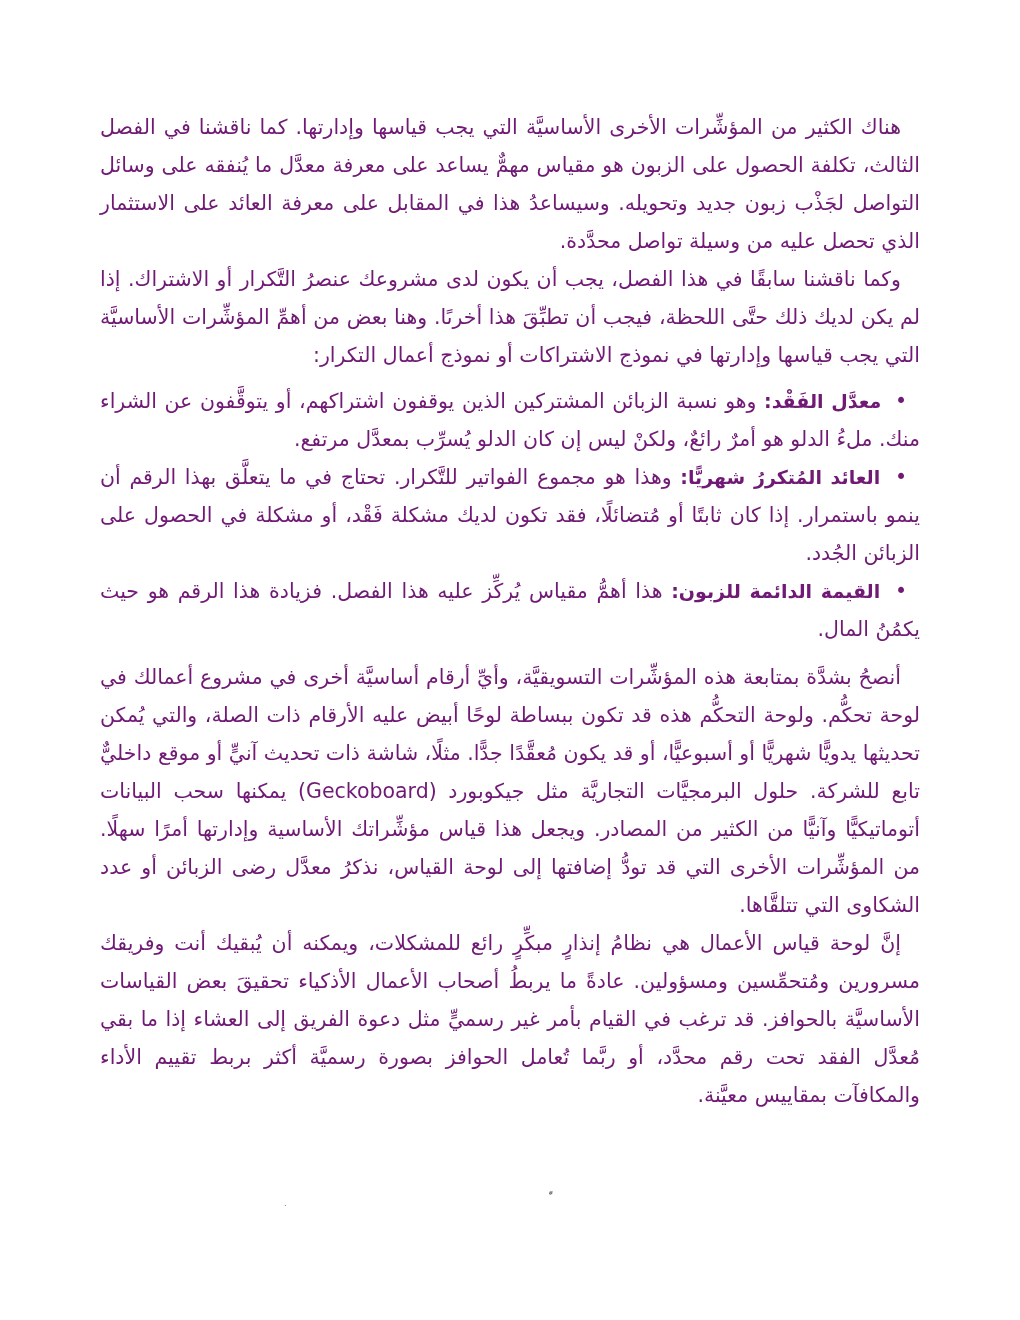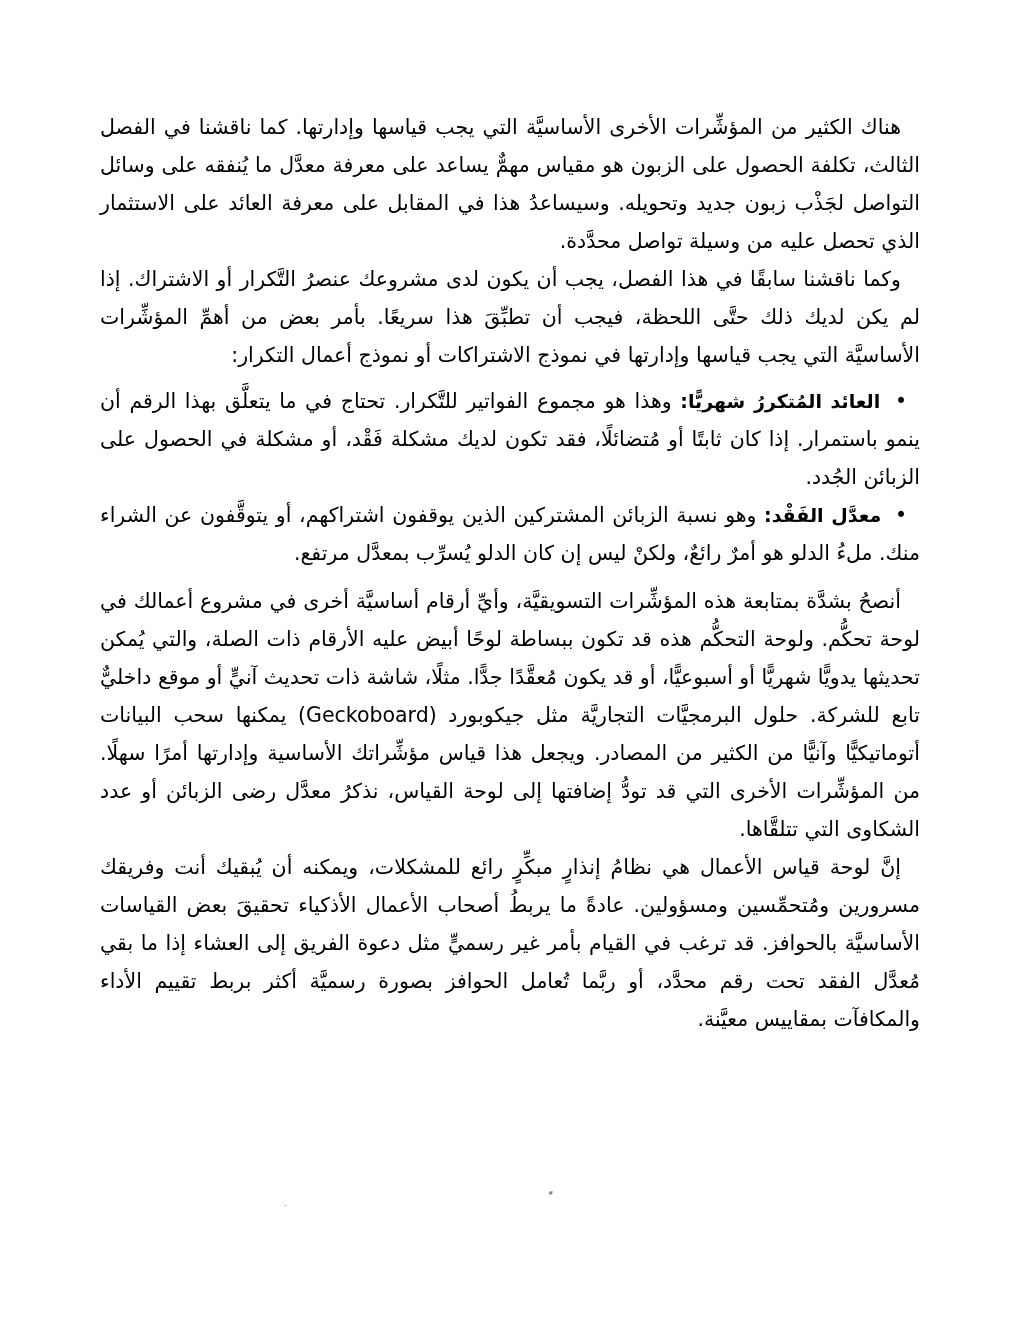--- a/index.html
+++ b/index.html
@@ -14,21 +14,21 @@
     background: #ffffff;
     overflow: hidden;
     font-family: "DejaVu Sans", sans-serif;
   }
   .text-block {
     position: absolute;
     top: 108px;
     right: 100px;
     width: 820px;
     direction: rtl;
-    color: #000000;
+    color: #701a75;
     font-size: 20.5px;
     line-height: 38px;
     text-align: justify;
   }
   p.para {
     margin: 0;
     padding: 0;
     text-indent: 19px;
   }
   ul.bullet-list {
@@ -60,32 +60,37 @@
   .artifact-2 { top: 1200px; left: 284px; font-size: 8px; line-height: 8px; }
 </style>
 </head>
 <body>
 
 <div class="page">
   <div class="text-block">
 
     <p class="para">هناك الكثير من المؤشِّرات الأخرى الأساسيَّة التي يجب قياسها وإدارتها. كما ناقشنا في الفصل الثالث، تكلفة الحصول على الزبون هو مقياس مهمٌّ يساعد على معرفة معدَّل ما يُنفقه على وسائل التواصل لجَذْب زبون جديد وتحويله. وسيساعدُ هذا في المقابل على معرفة العائد على الاستثمار الذي تحصل عليه من وسيلة تواصل محدَّدة.</p>
 
-    <p class="para">وكما ناقشنا سابقًا في هذا الفصل، يجب أن يكون لدى مشروعك عنصرُ التَّكرار أو الاشتراك. إذا لم يكن لديك ذلك حتَّى اللحظة، فيجب أن تطبِّقَ هذا سريعًا. بأمر بعض من أهمِّ المؤشِّرات الأساسيَّة التي يجب قياسها وإدارتها في نموذج الاشتراكات أو نموذج أعمال التكرار:</p>
+    <p class="para">وكما ناقشنا سابقًا في هذا الفصل، يجب أن يكون لدى مشروعك عنصرُ التَّكرار أو الاشتراك. إذا لم يكن لديك ذلك حتَّى اللحظة، فيجب أن تطبِّقَ هذا أخرىًا. وهنا بعض من أهمِّ المؤشِّرات الأساسيَّة التي يجب قياسها وإدارتها في نموذج الاشتراكات أو نموذج أعمال التكرار:</p>
 
     <ul class="bullet-list">
+      <li>
+        <span class="blt">•</span>
+        <span class="term">معدَّل الفَقْد:</span>
+        <span>وهو نسبة الزبائن المشتركين الذين يوقفون اشتراكهم، أو يتوقَّفون عن الشراء منك. ملءُ الدلو هو أمرٌ رائعٌ، ولكنْ ليس إن كان الدلو يُسرِّب بمعدَّل مرتفع.</span>
+      </li>
       <li>
         <span class="blt">•</span>
         <span class="term">العائد المُتكررُ شهريًّا:</span>
         <span>وهذا هو مجموع الفواتير للتَّكرار. تحتاج في ما يتعلَّق بهذا الرقم أن ينمو باستمرار. إذا كان ثابتًا أو مُتضائلًا، فقد تكون لديك مشكلة فَقْد، أو مشكلة في الحصول على الزبائن الجُدد.</span>
       </li>
       <li>
         <span class="blt">•</span>
-        <span class="term">معدَّل الفَقْد:</span>
-        <span>وهو نسبة الزبائن المشتركين الذين يوقفون اشتراكهم، أو يتوقَّفون عن الشراء منك. ملءُ الدلو هو أمرٌ رائعٌ، ولكنْ ليس إن كان الدلو يُسرِّب بمعدَّل مرتفع.</span>
+        <span class="term">القيمة الدائمة للزبون:</span>
+        <span>هذا أهمُّ مقياس يُركِّز عليه هذا الفصل. فزيادة هذا الرقم هو حيث يكمُنُ المال.</span>
       </li>
     </ul>
 
 
     <p class="para">أنصحُ بشدَّة بمتابعة هذه المؤشِّرات التسويقيَّة، وأيِّ أرقام أساسيَّة أخرى في مشروع أعمالك في لوحة تحكُّم. ولوحة التحكُّم هذه قد تكون ببساطة لوحًا أبيض عليه الأرقام ذات الصلة، والتي يُمكن تحديثها يدويًّا شهريًّا أو أسبوعيًّا، أو قد يكون مُعقَّدًا جدًّا. مثلًا، شاشة ذات تحديث آنيٍّ أو موقع داخليٌّ تابع للشركة. حلول البرمجيَّات التجاريَّة مثل جيكوبورد (Geckoboard) يمكنها سحب البيانات أتوماتيكيًّا وآنيًّا من الكثير من المصادر. ويجعل هذا قياس مؤشِّراتك الأساسية وإدارتها أمرًا سهلًا. من المؤشِّرات الأخرى التي قد تودُّ إضافتها إلى لوحة القياس، نذكرُ معدَّل رضى الزبائن أو عدد الشكاوى التي تتلقَّاها.</p>
 
     <p class="para">إنَّ لوحة قياس الأعمال هي نظامُ إنذارٍ مبكِّرٍ رائع للمشكلات، ويمكنه أن يُبقيك أنت وفريقك مسرورين ومُتحمِّسين ومسؤولين. عادةً ما يربطُ أصحاب الأعمال الأذكياء تحقيقَ بعض القياسات الأساسيَّة بالحوافز. قد ترغب في القيام بأمر غير رسميٍّ مثل دعوة الفريق إلى العشاء إذا ما بقي مُعدَّل الفقد تحت رقم محدَّد، أو ربَّما تُعامل الحوافز بصورة رسميَّة أكثر بربط تقييم الأداء والمكافآت بمقاييس معيَّنة.</p>
 
 
   </div>

